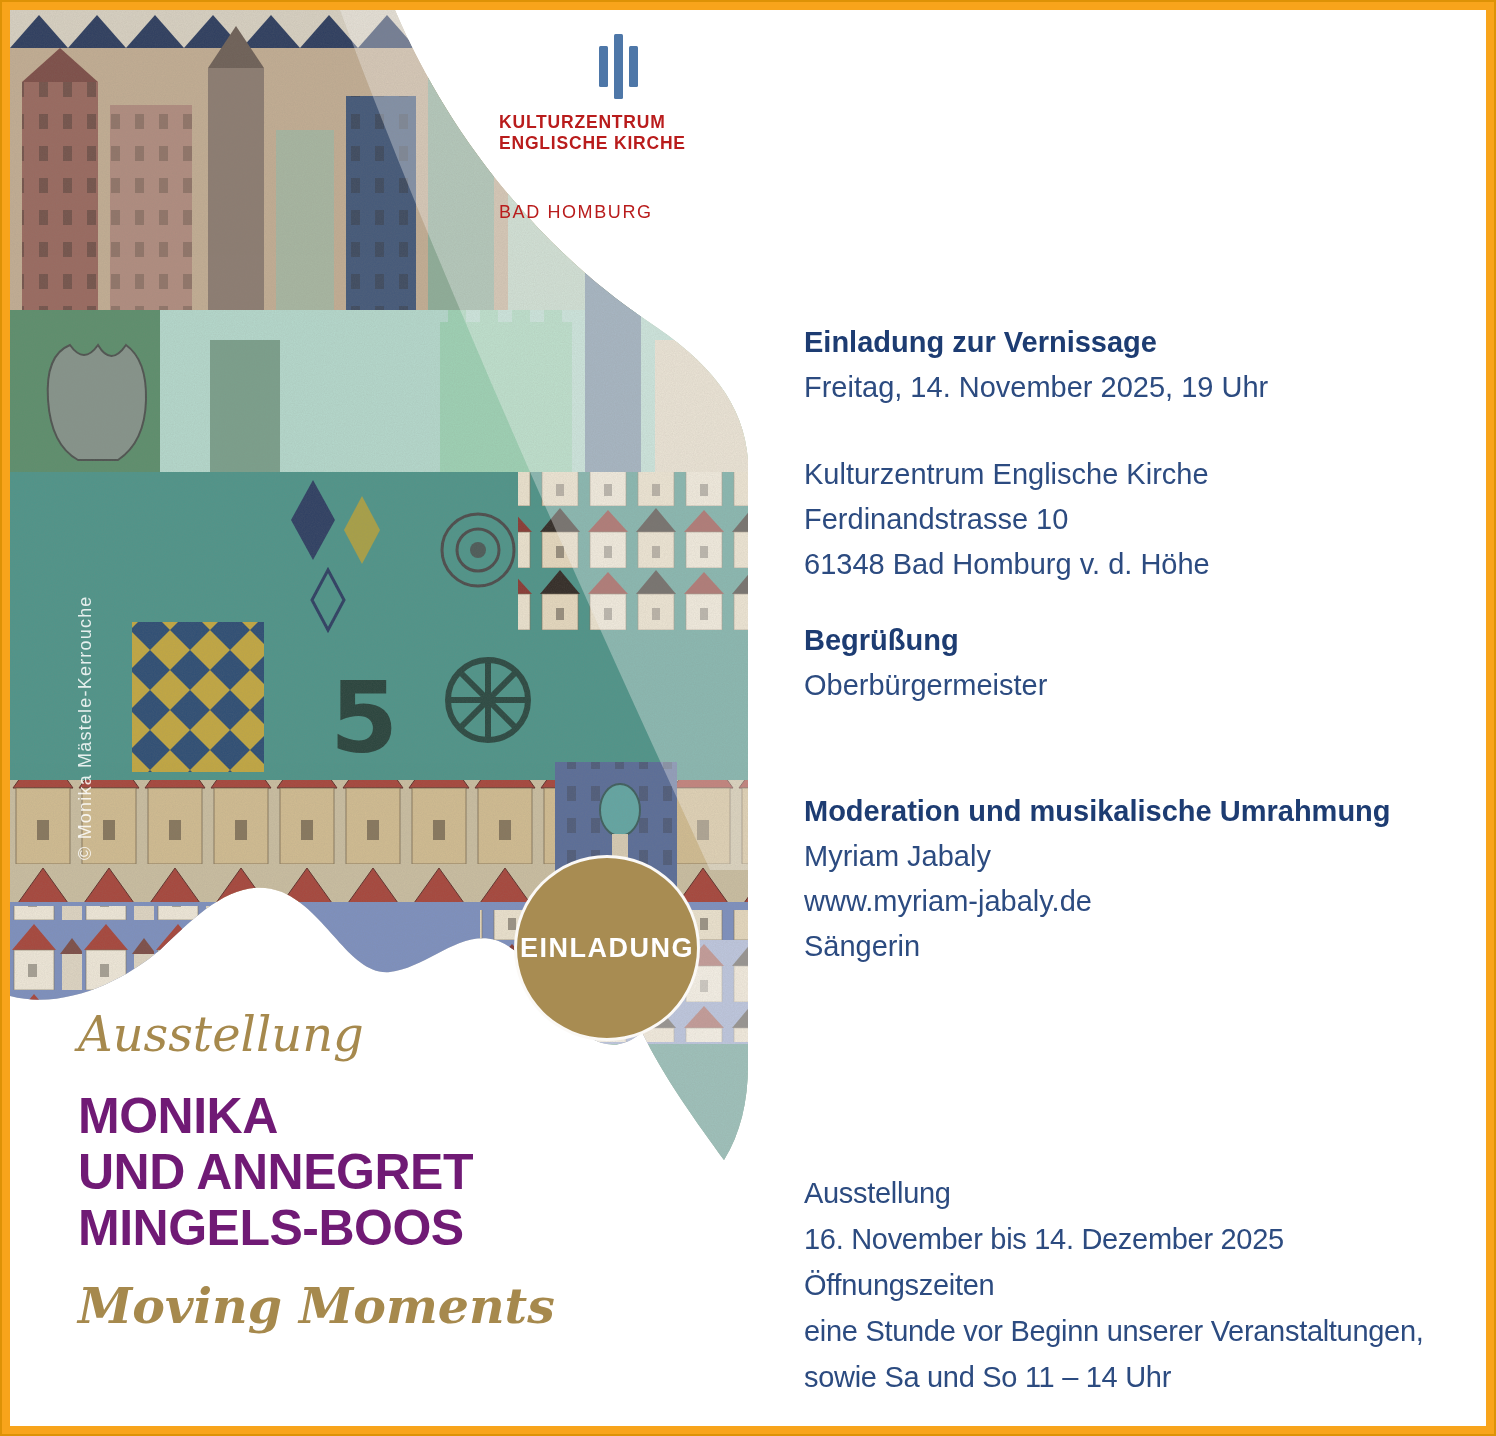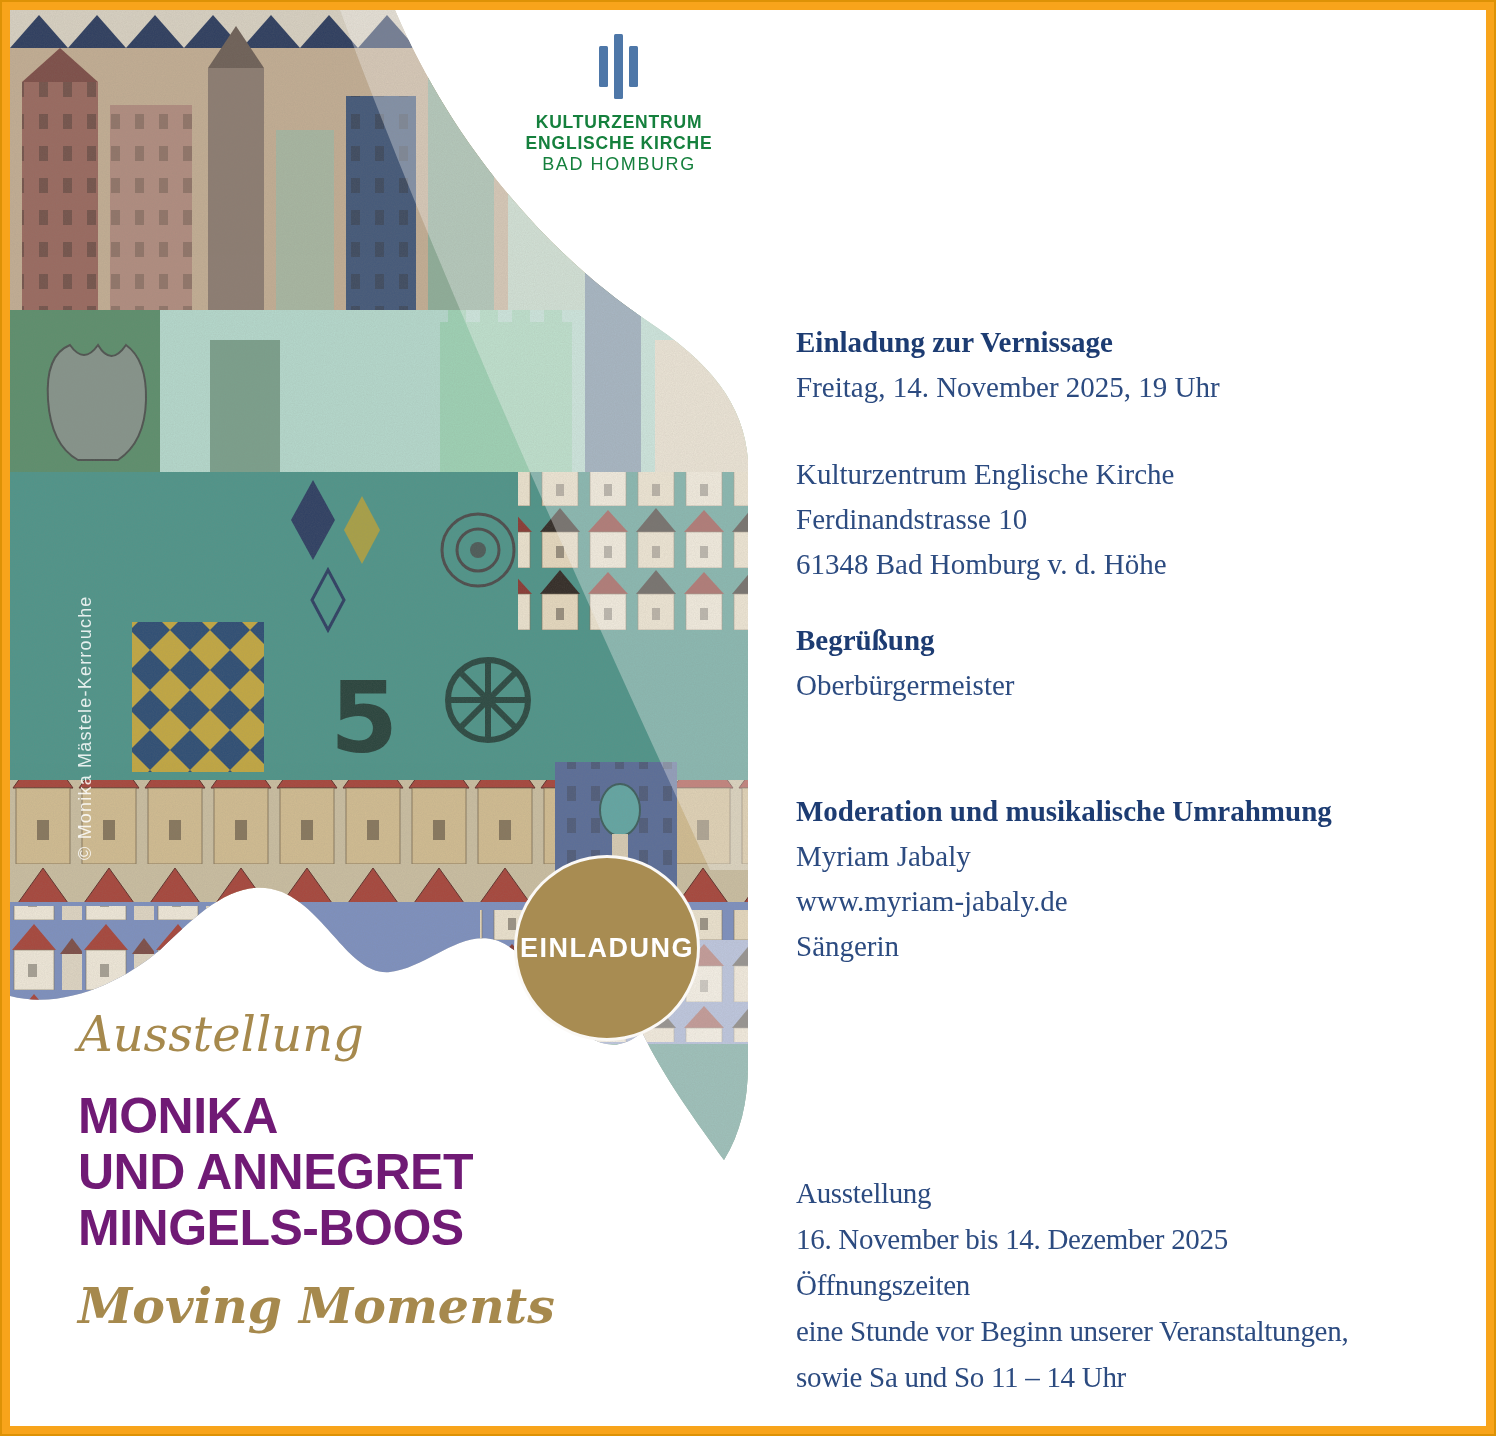--- a/index.html
+++ b/index.html
@@ -5,38 +5,38 @@
   html,body{margin:0;padding:0;background:#fff;}
   .page{position:relative;width:1496px;height:1436px;background:#ffffff;overflow:hidden;
         font-family:"Liberation Sans",sans-serif;border:2px solid #dd9206;box-sizing:border-box;}
   .frame{position:absolute;inset:0;border:8px solid #F8A41B;pointer-events:none;z-index:60;}
 
   .artwork{position:absolute;left:8px;top:8px;width:740px;height:1160px;z-index:1;}
 
   .credit{position:absolute;left:73px;top:858px;transform:rotate(-90deg);transform-origin:0 0;
           color:rgba(255,255,255,0.85);font-size:18px;letter-spacing:1.2px;white-space:nowrap;z-index:5;}
 
-  .logo{position:absolute;left:497px;top:32px;width:240px;text-align:center;color:#15803d;z-index:10;}
+  .logo{position:absolute;left:497px;top:32px;width:240px;text-align:left;color:#b91c1c;z-index:10;}
   .logo-mark{display:block;margin:0 auto 12px;}
   .logo-line{font-size:17.5px;font-weight:bold;letter-spacing:0.8px;line-height:21px;}
-  .logo-line.light{font-weight:normal;font-size:18px;letter-spacing:1.6px;}
+  .logo-line.light{font-weight:normal;font-size:18px;letter-spacing:1.6px;margin-top:48px;}
 
   .badge{position:absolute;left:512px;top:853px;width:186px;height:186px;border-radius:50%;
          background:#a88c52;border:3px solid rgba(255,255,255,0.95);box-sizing:border-box;
          display:flex;align-items:center;justify-content:center;z-index:20;text-align:right;}
   .badge span{color:#ffffff;font-weight:bold;font-size:27px;letter-spacing:1.5px;}
 
   .title-block{position:absolute;left:76px;top:1004px;z-index:30;}
   .kicker{font-family:"DejaVu Serif",serif;font-style:italic;font-size:48px;color:#a6894d;}
   .artists{margin-top:26px;font-size:50px;font-weight:bold;color:#701a75;line-height:56px;letter-spacing:-0.5px;}
   .subtitle{margin-top:21px;font-family:"DejaVu Serif",serif;font-style:italic;font-weight:bold;
             font-size:49px;color:#a6894d;}
 
   .details{position:absolute;left:790px;top:0;width:700px;color:#2c4b80;font-size:29px;line-height:45px;z-index:30;}
-  .block{position:absolute;left:4px;white-space:nowrap;font-family:Liberation Serif, serif;}
+  .block{position:absolute;left:12px;white-space:nowrap;}
   .block h3{font-weight:bold;color:#1d3c72;font-size:29px;line-height:45px;margin:0;}
   .b1{top:318px;} .b2{top:450px;} .b3{top:616px;} .b4{top:787px;}
   .b5{top:1168px;line-height:46px;letter-spacing:-0.3px;}
 </style>
 </head>
 <body>
 
 <div class="page">
 
   <svg class="artwork" viewBox="0 0 740 1160" aria-hidden="true">

